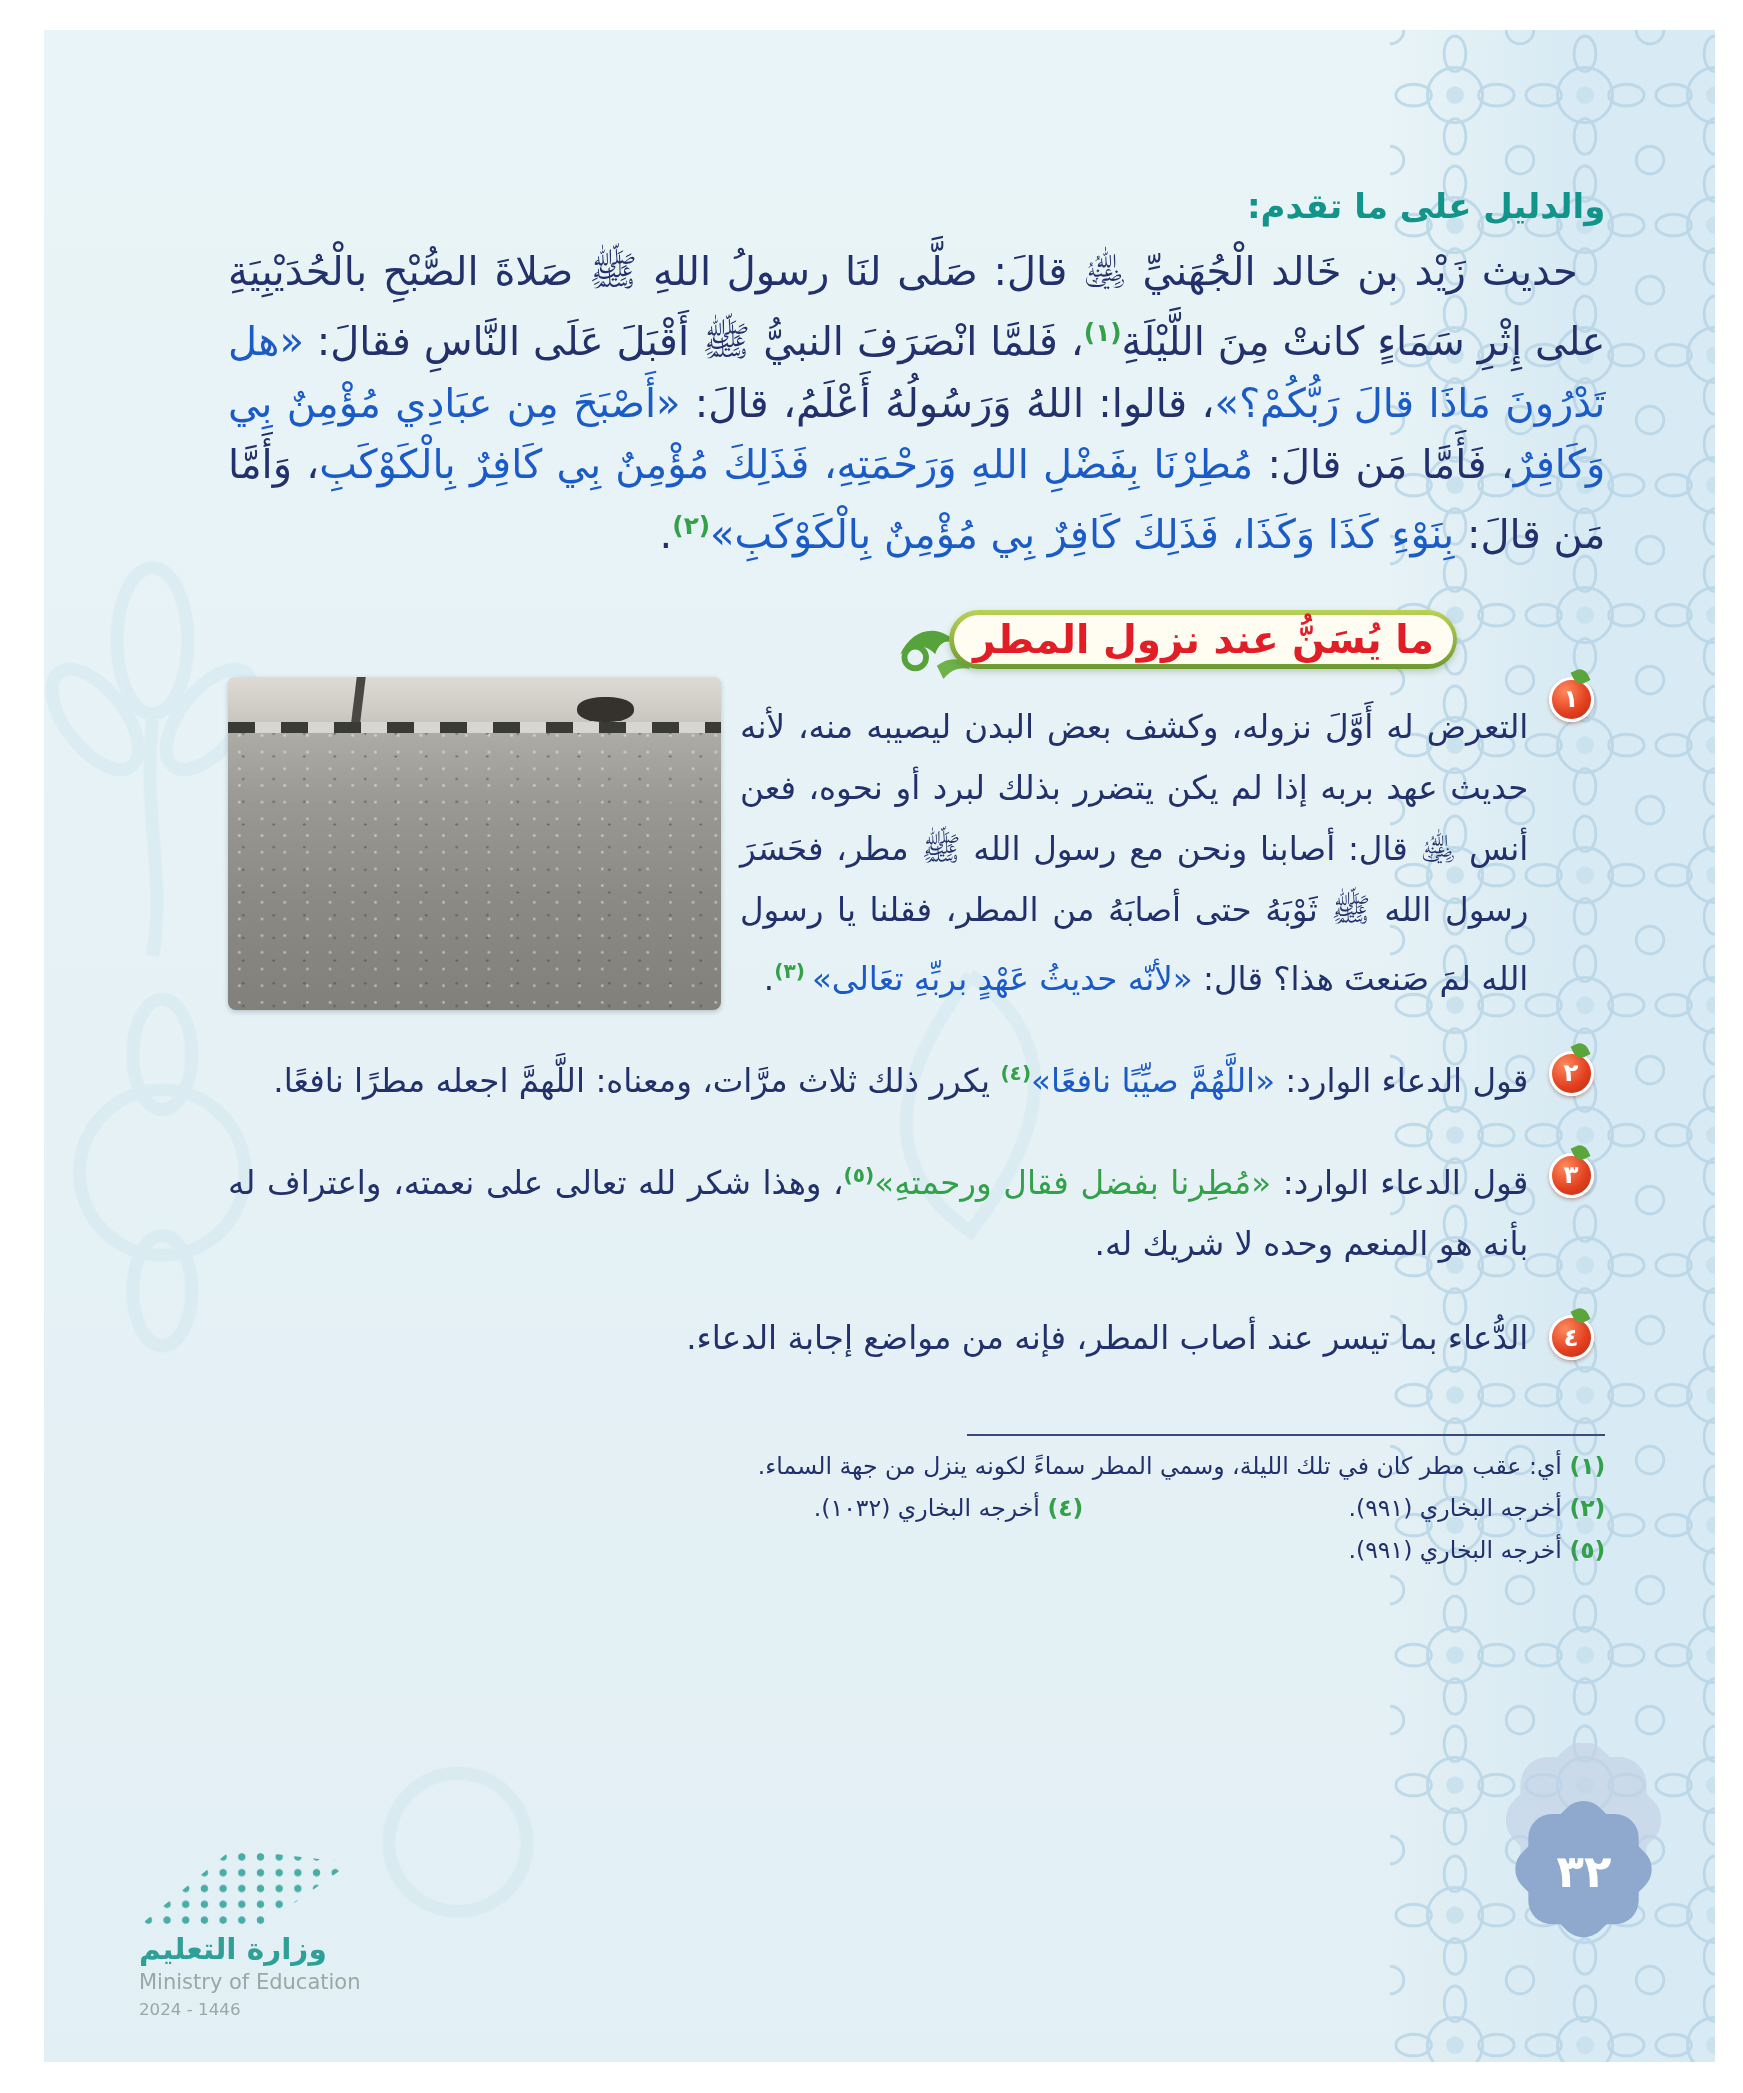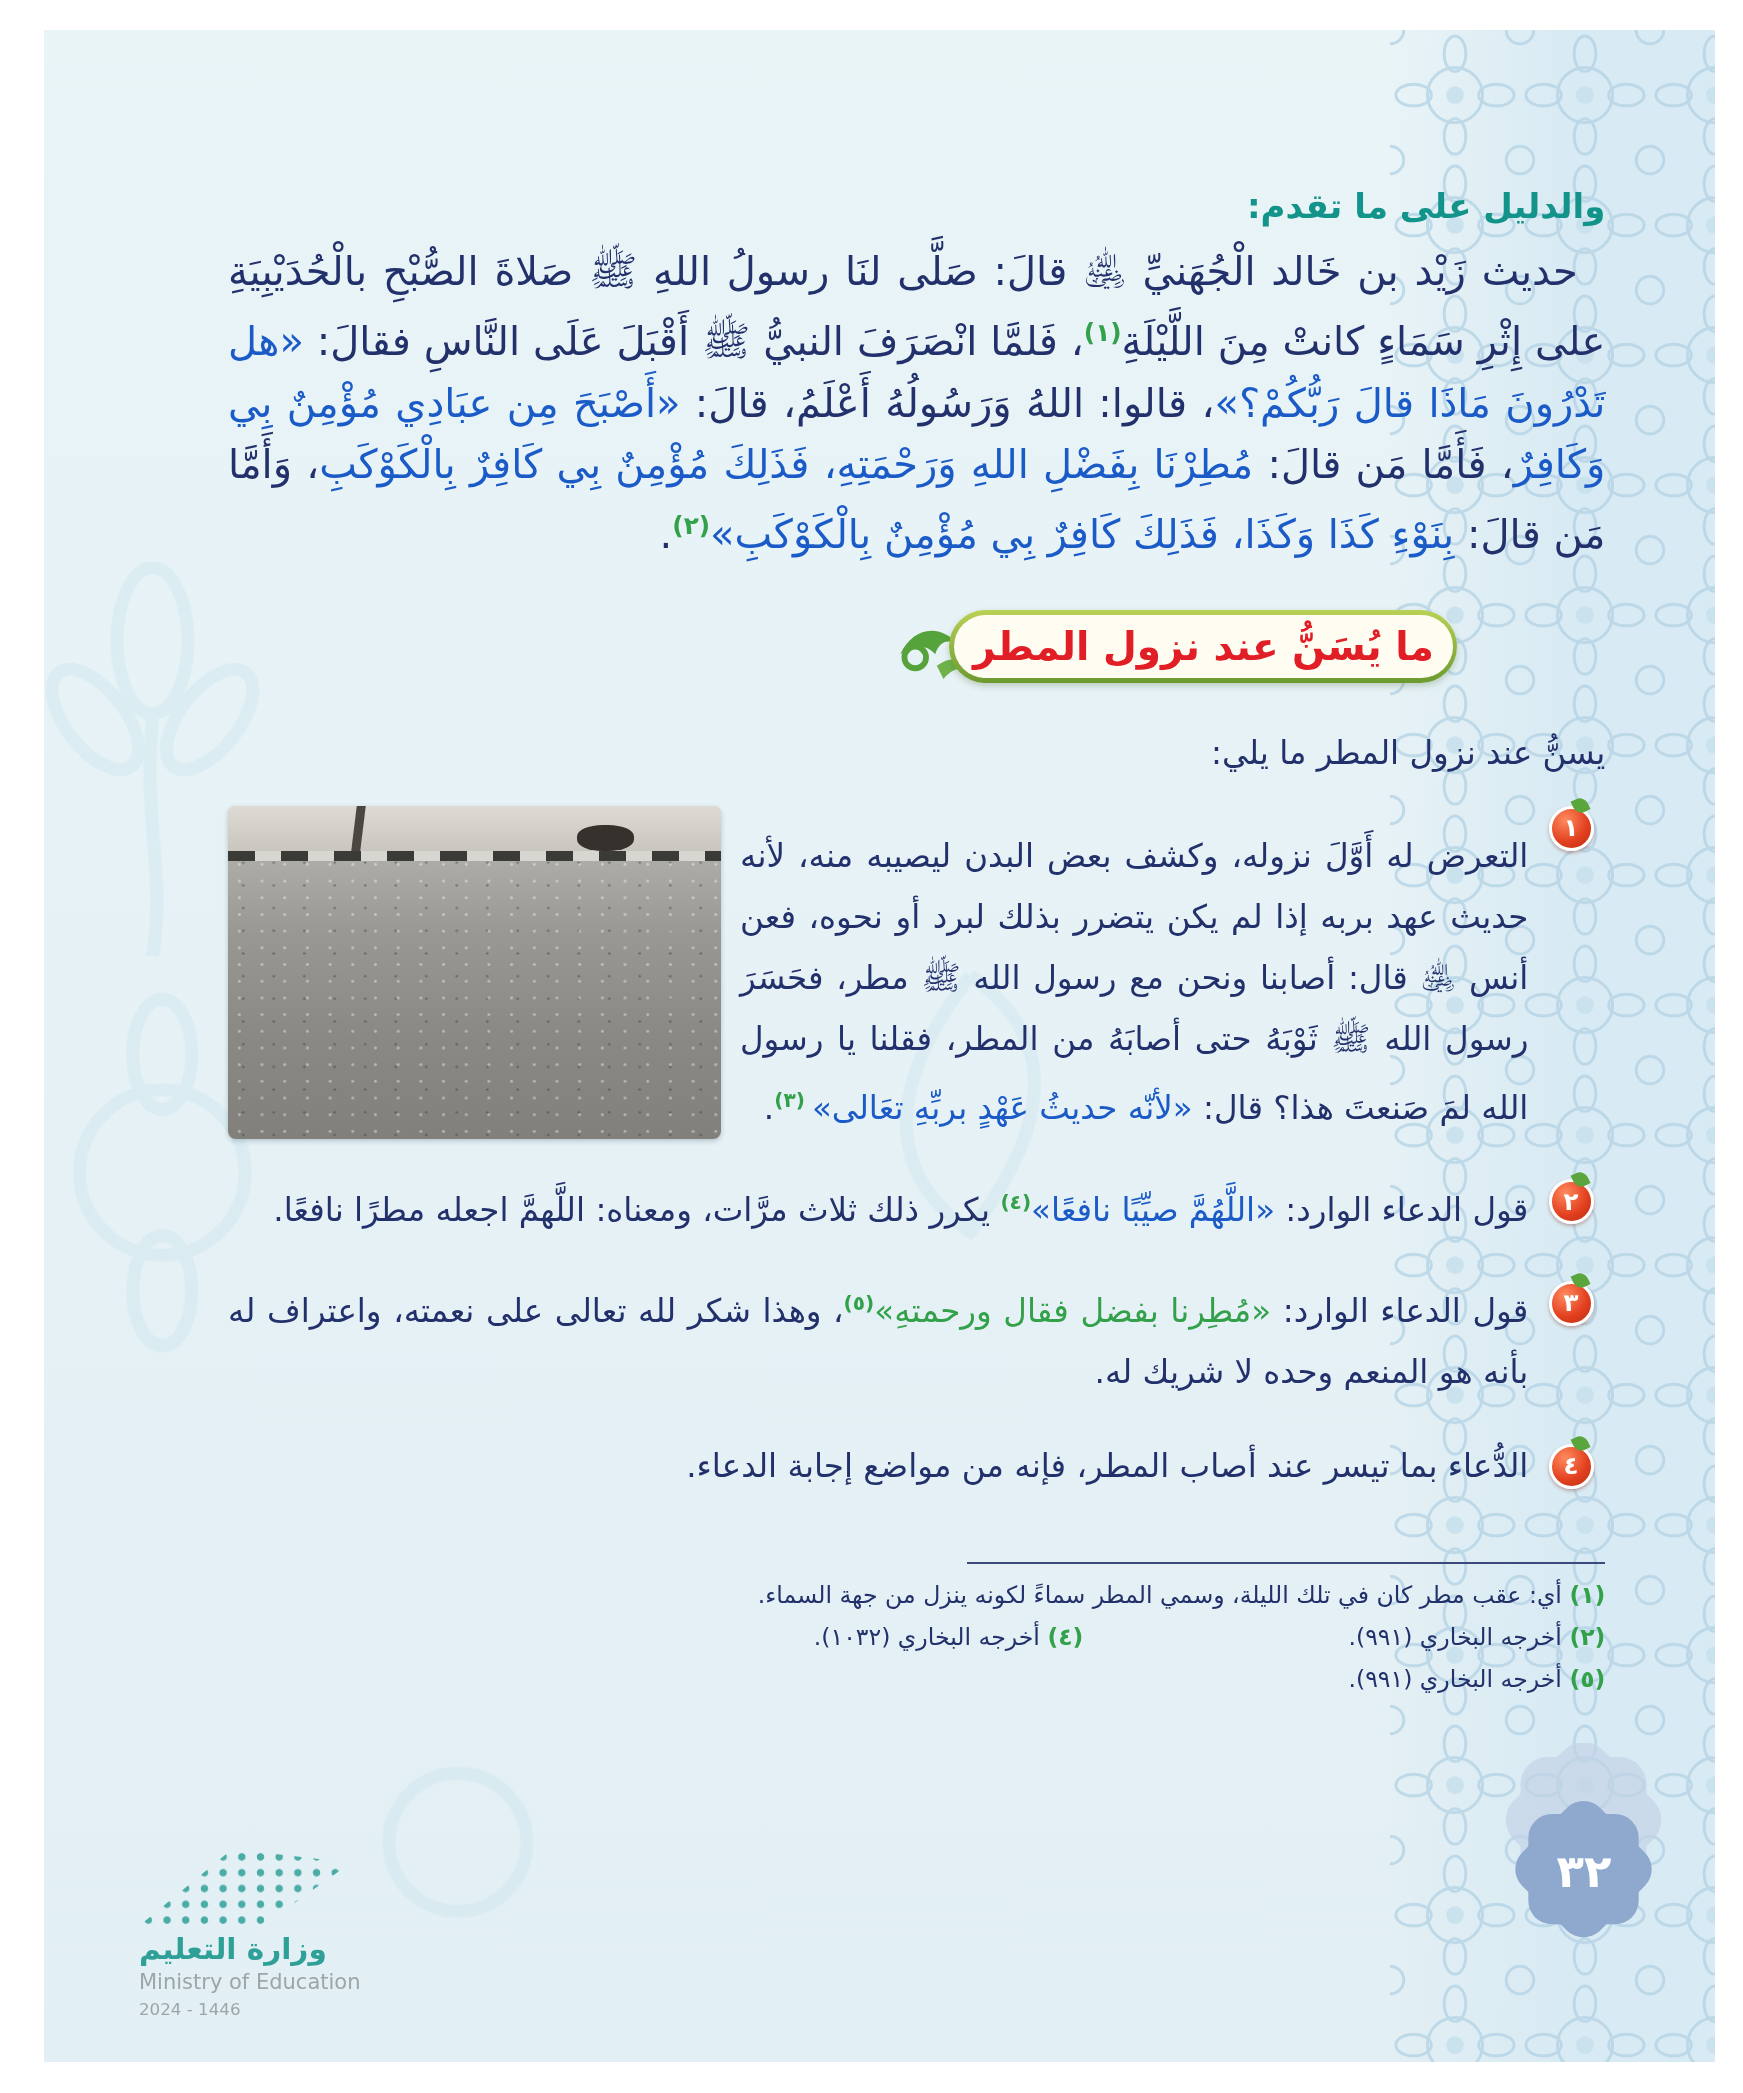--- a/index.html
+++ b/index.html
@@ -14,21 +14,21 @@
   .side-band svg{position:absolute;inset:0;width:100%;height:100%;}
   
   .content{position:absolute;right:110px;left:184px;top:156px;z-index:3;}
   .sg-n{color:#22306b;}
   .sg-q{color:#1b5bc8;}
   .sg-g{color:#33a04a;}
   .sg-r{color:#33a04a;font-size:0.62em;vertical-align:super;font-weight:bold;}
   .heading{color:#12948a;font-size:34px;font-weight:bold;margin:0 0 15.8px 0;}
   .hadith{font-size:40px;line-height:61px;text-align:justify;color:#22306b;margin:0;text-indent:27.6px;}
   
-  .banner-wrap{position:relative;width:508px;height:73px;margin:45px 148px 0 auto;}
+  .banner-wrap{position:relative;width:508px;height:59px;margin:45px 148px 0 auto;}
   .banner{position:absolute;inset:0;border-radius:39px;padding:4.9px;box-sizing:border-box;
           background:linear-gradient(180deg,#b9d155 0%,#6c9a2f 100%);
           box-shadow:0 3px 5.9px rgba(60,90,30,.25);}
   .banner-inner{background:#fffdf2;border-radius:33px;height:100%;display:flex;align-items:center;justify-content:center;}
   .banner-title{color:#e11d26;font-weight:bold;font-size:39px;line-height:1;}
   .banner-ornament{position:absolute;left:-61px;top:-3.9px;width:91px;height:83px;}
   
   .intro{margin:51px 0 25.6px 0;font-size:32.5px;color:#22306b;}
   
   .li{position:relative;padding-right:77px;margin:0 0 33px 0;font-size:32.5px;line-height:61px;color:#22306b;text-align:justify;}
@@ -144,21 +144,20 @@
           <circle cx="28" cy="62" r="13" fill="none" stroke="#57a33b" stroke-width="7"></circle>
           <path d="M54 72 C70 60 86 62 94 76 C81 73 70 78 62 88 Z" fill="#6fb24a"></path>
         </svg>
         <div class="banner">
           <div class="banner-inner">
             <span class="banner-title">ما يُسَنُّ عند نزول المطر</span>
           </div>
         </div>
       </div>
 
-      <p class="intro">يسنُّ عند نزول المطر ما يلي:</p>
 
       <div class="li">
         <span class="num-badge">
           <span class="num-text">١</span>
           <span class="leaf"></span>
         </span>
         <div class="item1-flex">
           <div class="item1-text"><span class="sg-n">التعرض له أَوَّلَ نزوله، وكشف بعض البدن ليصيبه منه، لأنه حديث عهد بربه إذا لم يكن يتضرر بذلك لبرد أو نحوه، فعن أنس ﵁ قال: أصابنا ونحن مع رسول الله ﷺ مطر، فحَسَرَ رسول الله ﷺ ثَوْبَهُ حتى أصابَهُ من المطر، فقلنا يا رسول الله لمَ صَنعتَ هذا؟ قال: </span><span class="sg-q">«لأنّه حديثُ عَهْدٍ بربِّهِ تعَالى»</span><span class="sg-r"> (٣)</span><span class="sg-n">.</span></div>
           <div class="rain-photo">
             <div class="rp-wall"></div>

